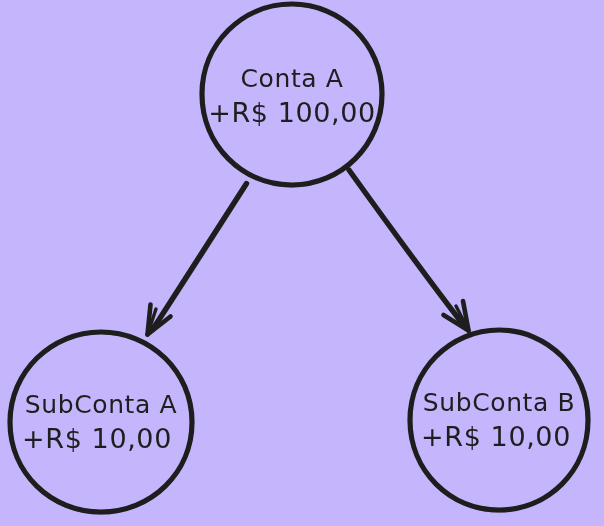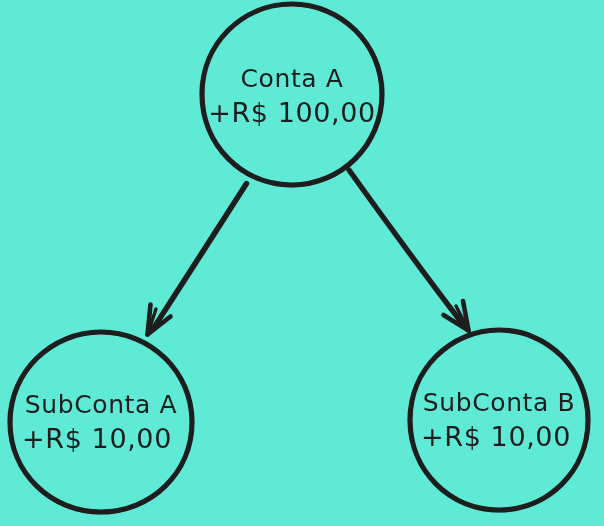--- a/index.html
+++ b/index.html
@@ -8,21 +8,21 @@
     padding: 0;
     background: #ffffff;
   }
   body {
     font-family: "DejaVu Sans", sans-serif;
   }
   #canvas-wrap {
     position: relative;
     width: 604px;
     height: 526px;
-    background: #5eead4;
+    background: #c4b5fd;
     overflow: hidden;
   }
   svg#diagram {
     position: absolute;
     top: 0;
     left: 0;
     width: 604px;
     height: 526px;
     display: block;
   }

